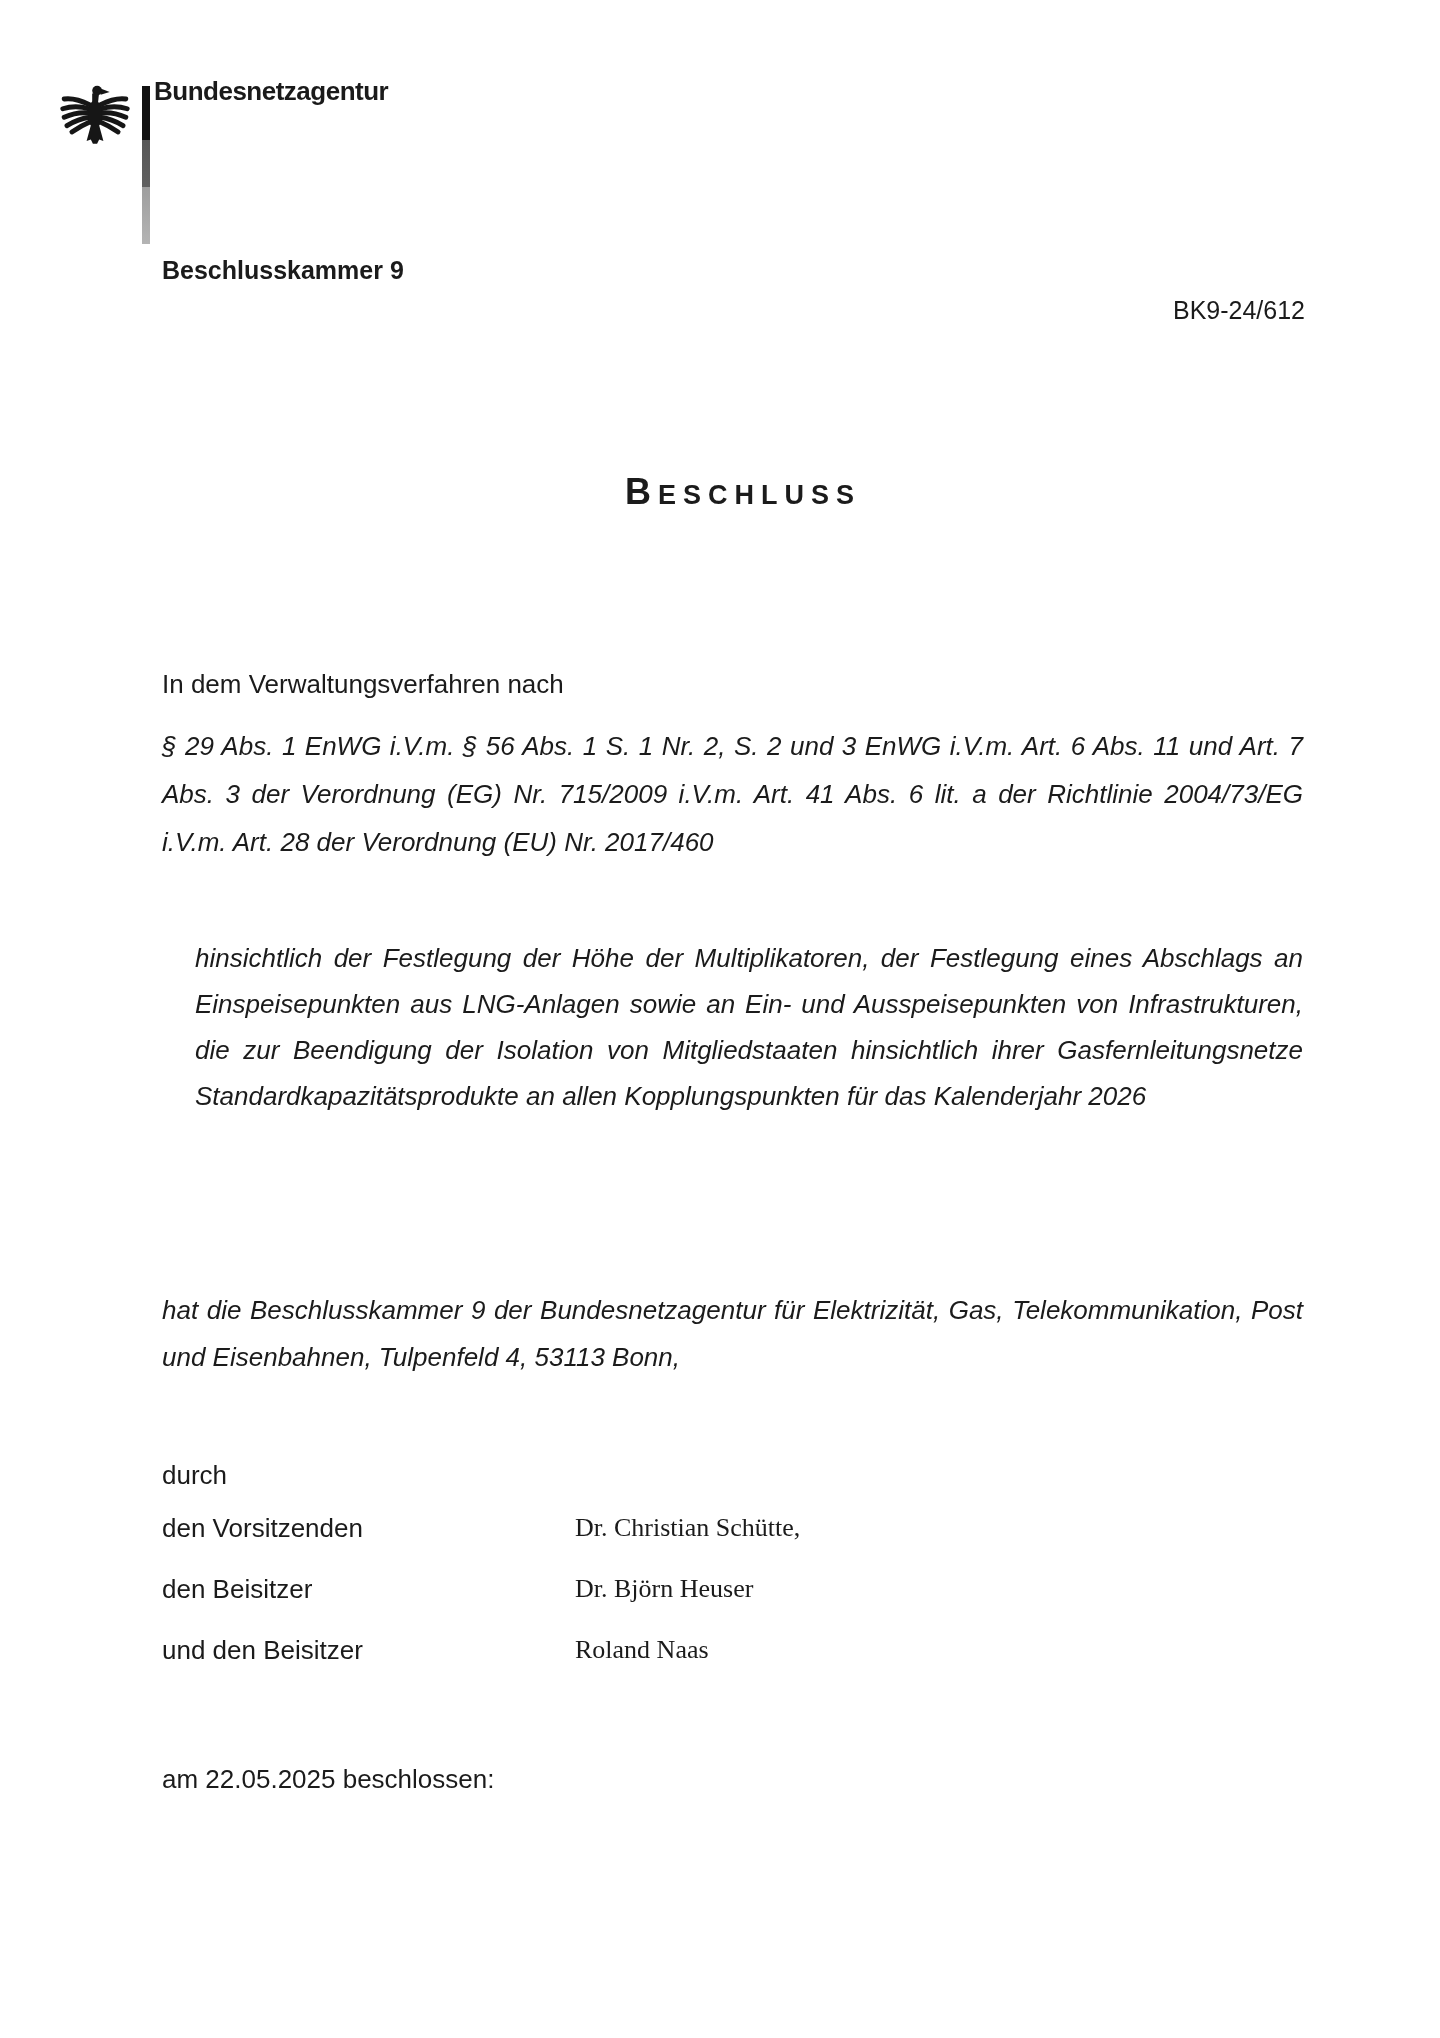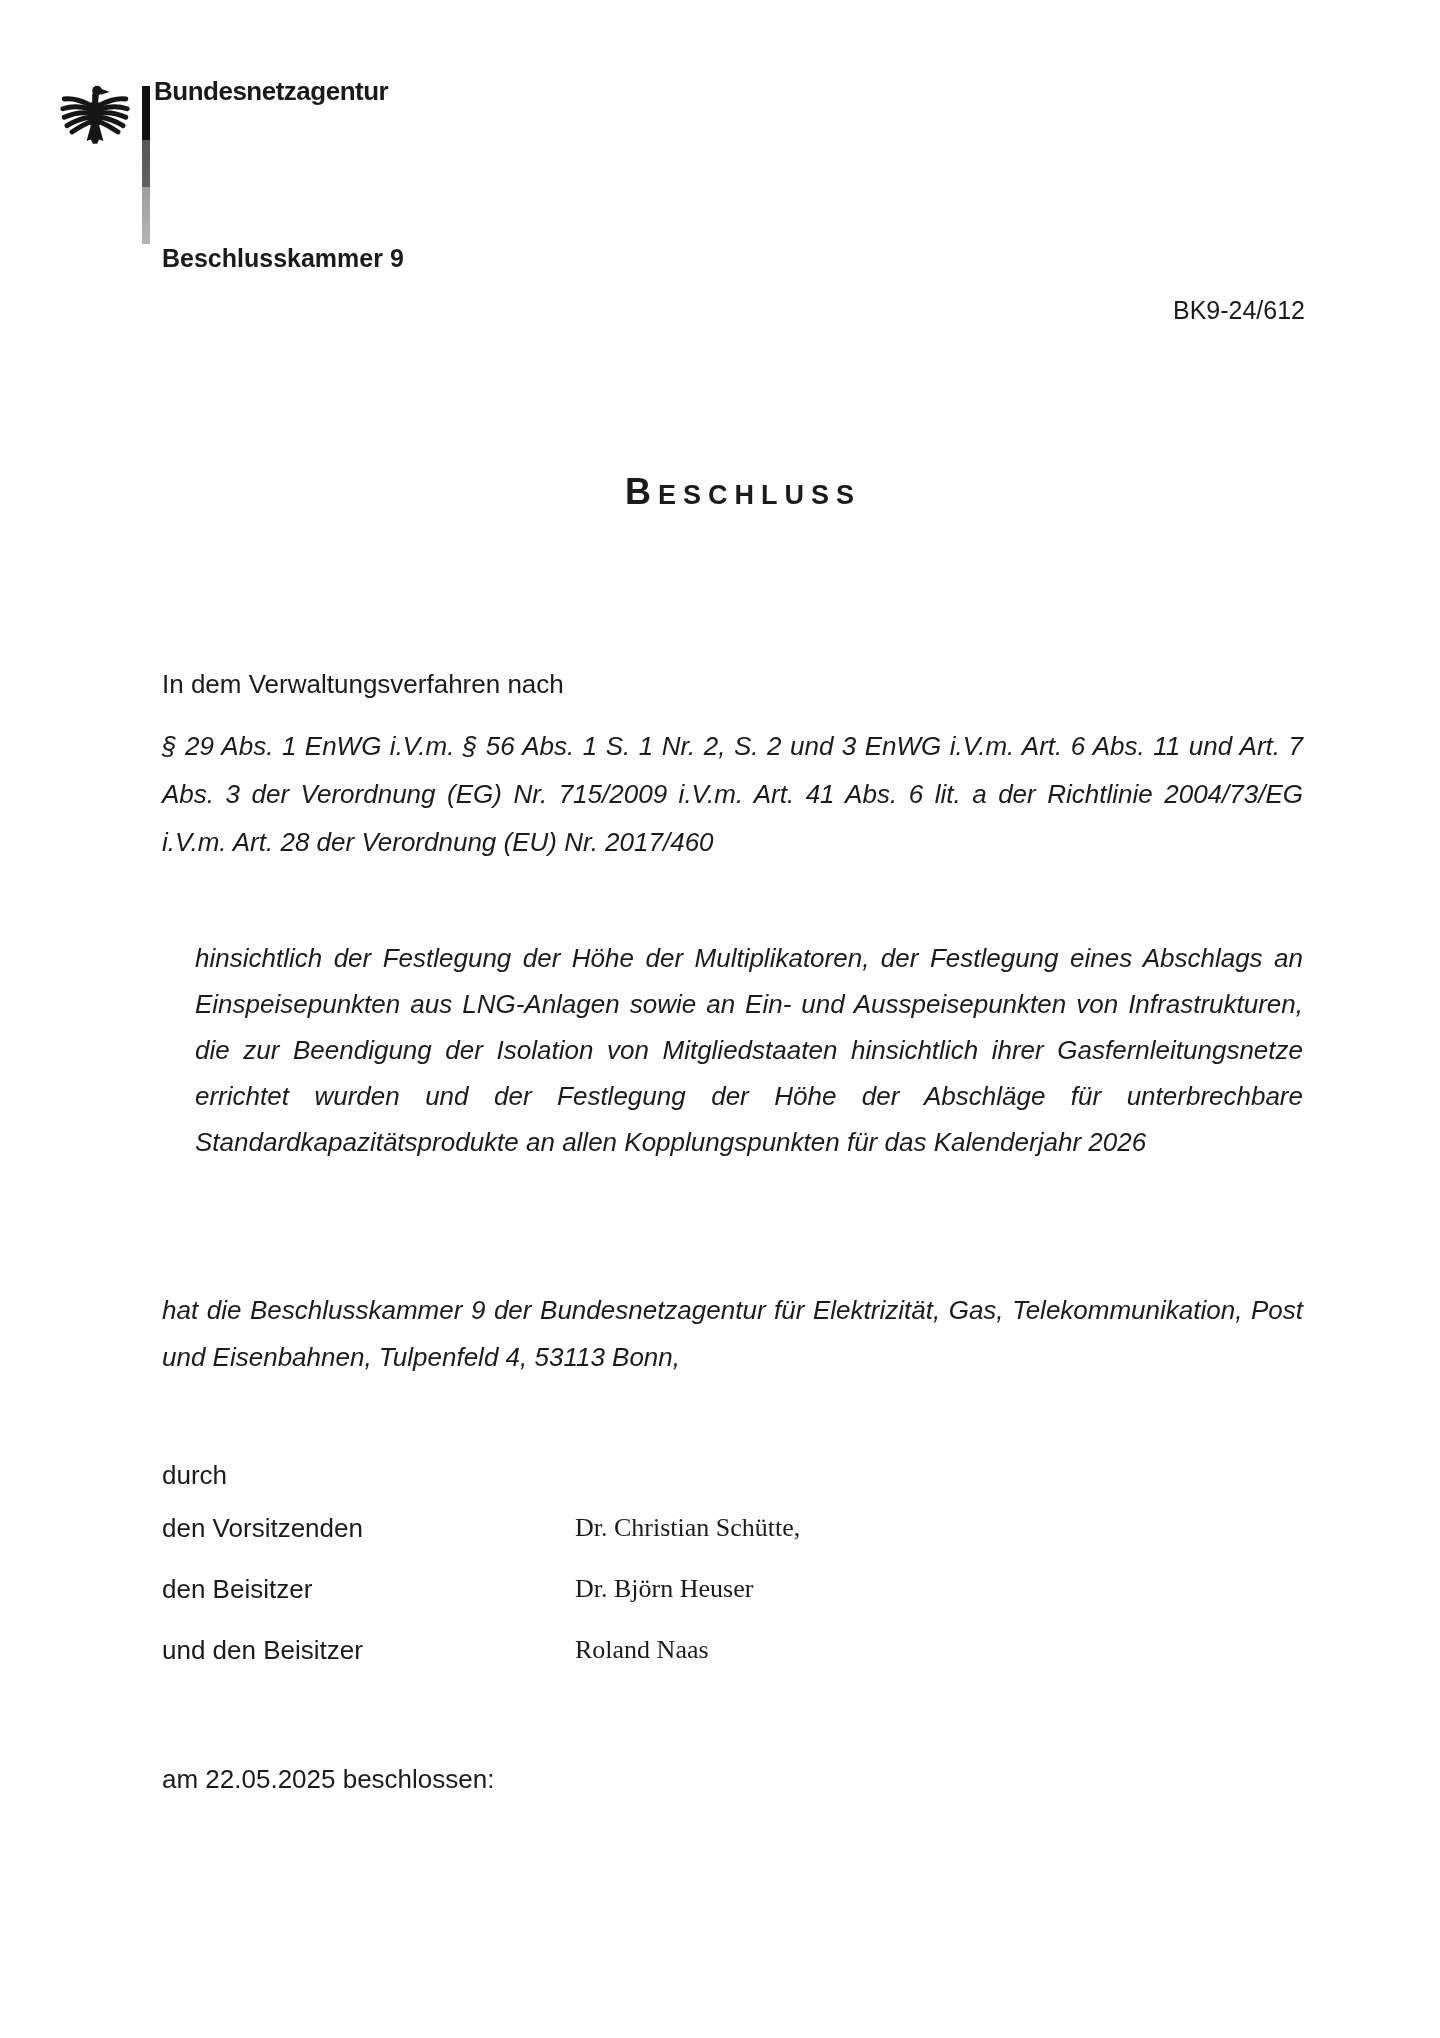--- a/index.html
+++ b/index.html
@@ -44,21 +44,21 @@
     top: 76px;
     font-size: 26px;
     font-weight: bold;
     letter-spacing: -0.5px;
     color: #1a1a1a;
     white-space: nowrap;
   }
   .department {
     position: absolute;
     left: 162px;
-    top: 244px;
+    top: 256px;
     font-size: 25px;
     font-weight: bold;
     white-space: nowrap;
   }
   .refnum {
     position: absolute;
     right: 135px;
     top: 296px;
     font-size: 25px;
     white-space: nowrap;
@@ -187,21 +187,20 @@
   <div class="para para-legal">
       <div class="tline just">§ 29 Abs. 1 EnWG i.V.m. § 56 Abs. 1 S. 1 Nr. 2, S. 2 und 3 EnWG i.V.m. Art. 6 Abs. 11 und Art. 7</div>
       <div class="tline just">Abs. 3 der Verordnung (EG) Nr. 715/2009 i.V.m. Art. 41 Abs. 6 lit. a der Richtlinie 2004/73/EG</div>
       <div class="tline">i.V.m. Art. 28 der Verordnung (EU) Nr. 2017/460</div>
     </div>
 
   <div class="para para-subject">
       <div class="tline just">hinsichtlich der Festlegung der Höhe der Multiplikatoren, der Festlegung eines Abschlags an</div>
       <div class="tline just">Einspeisepunkten aus LNG-Anlagen sowie an Ein- und Ausspeisepunkten von Infrastrukturen,</div>
       <div class="tline just">die zur Beendigung der Isolation von Mitgliedstaaten hinsichtlich ihrer Gasfernleitungsnetze</div>
-      <div class="tline just">errichtet wurden und der Festlegung der Höhe der Abschläge für unterbrechbare</div>
       <div class="tline">Standardkapazitätsprodukte an allen Kopplungspunkten für das Kalenderjahr 2026</div>
     </div>
 
   <div class="para para-decided">
       <div class="tline just">hat die Beschlusskammer 9 der Bundesnetzagentur für Elektrizität, Gas, Telekommunikation, Post</div>
       <div class="tline">und Eisenbahnen, Tulpenfeld 4, 53113 Bonn,</div>
     </div>
 
   <p class="bodytext durch">durch</p>
 

